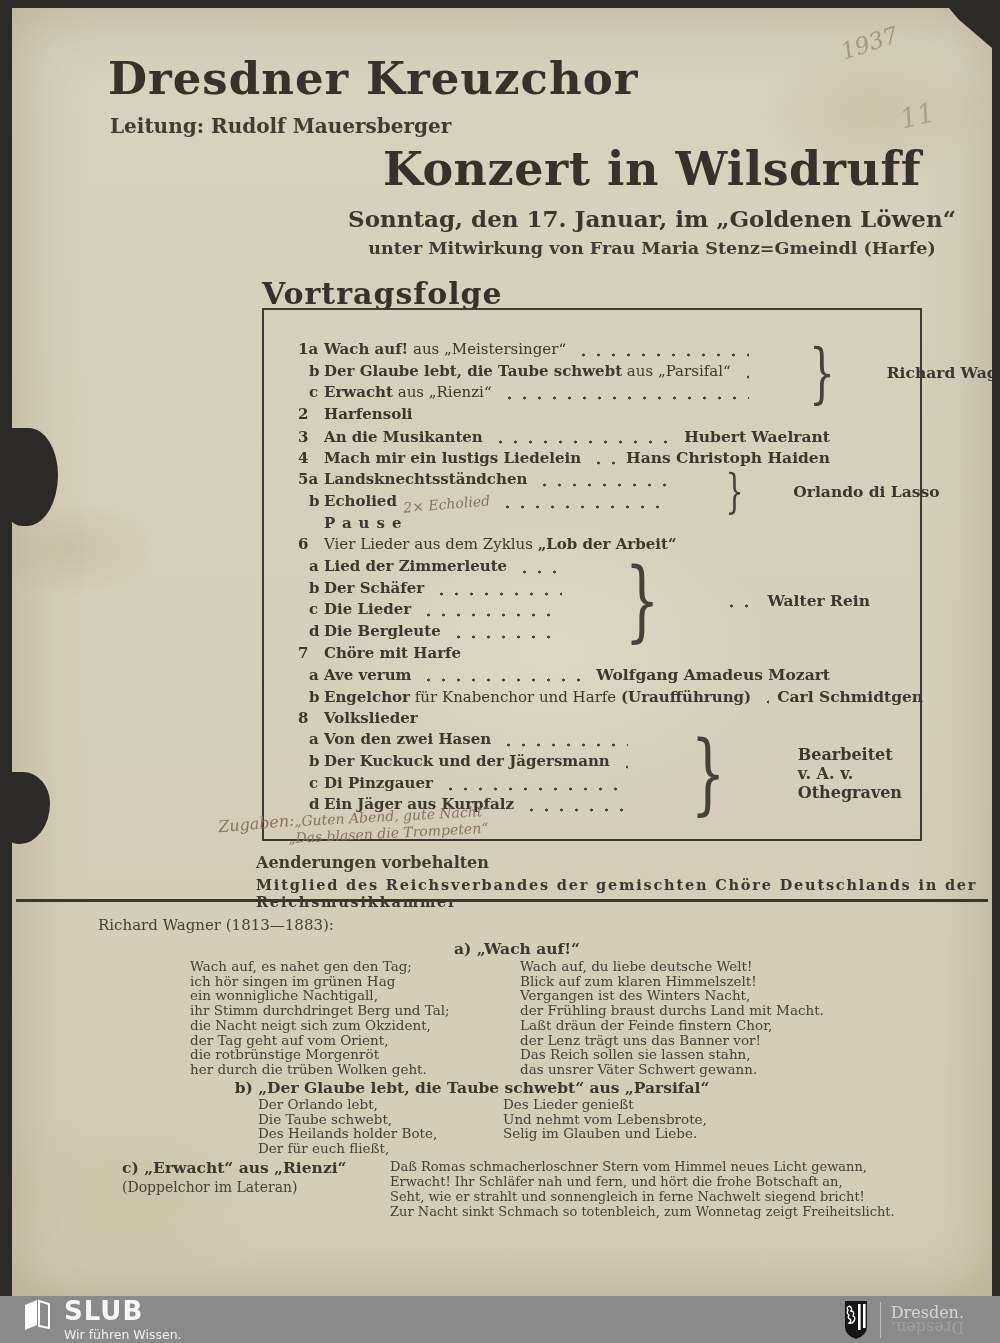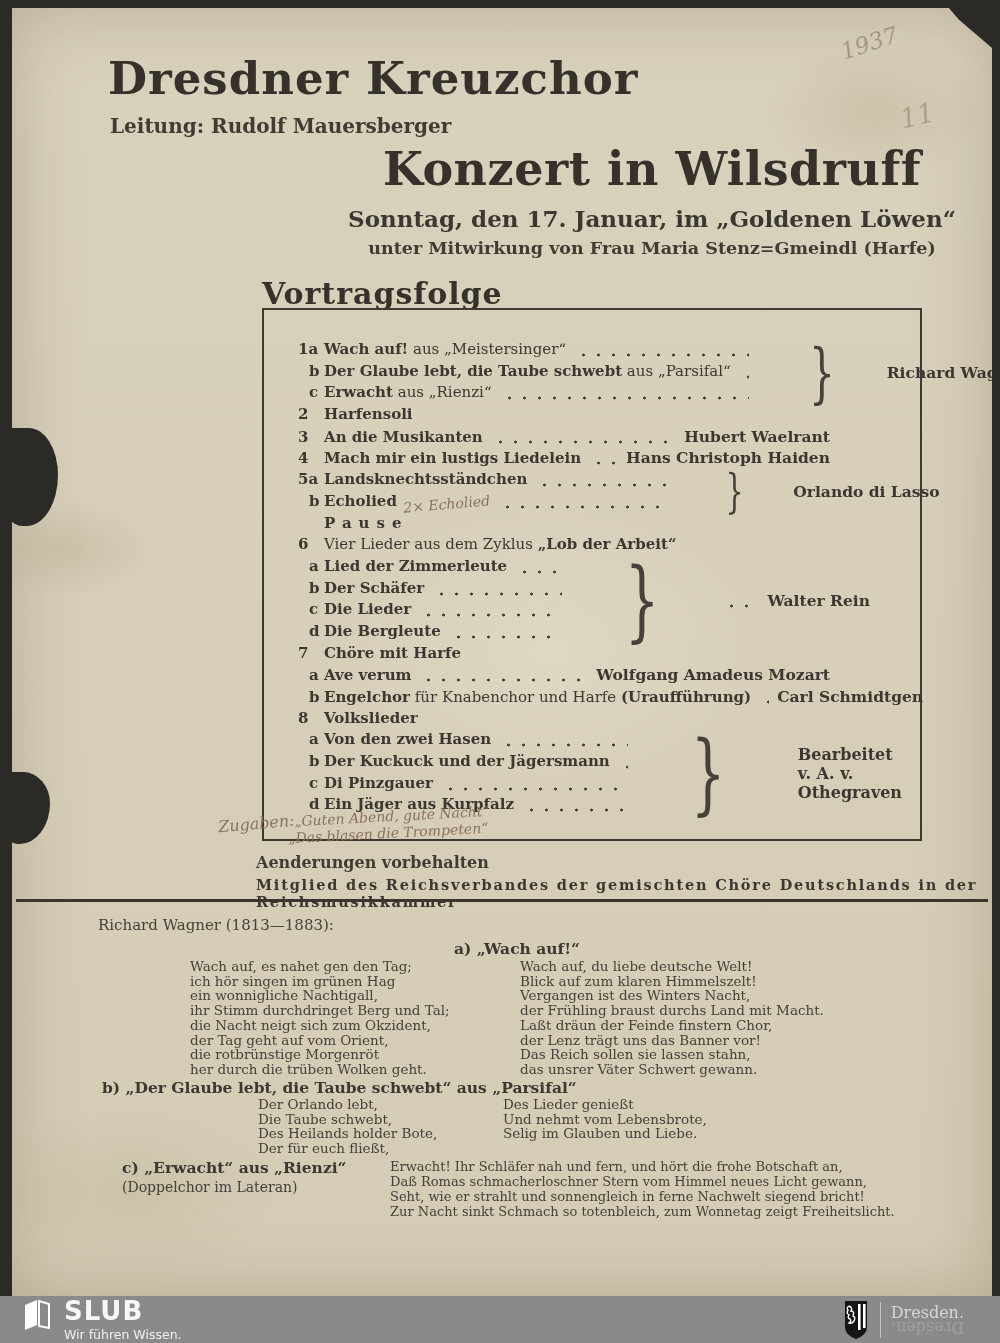--- a/index.html
+++ b/index.html
@@ -75,21 +75,21 @@
   .note1{position:absolute;left:244px;top:845px;font-size:16px;font-weight:600;color:#413c33;}
   .note2{position:absolute;left:244px;top:868px;font-size:14.5px;font-weight:600;letter-spacing:1.8px;color:#3c3831;}
   .rule{position:absolute;left:4px;top:891px;width:972px;height:3px;background:#3a362e;}
 
   .wagner-line{position:absolute;left:86px;top:908px;font-size:15px;color:#45403a;}
   .sec-a-head{position:absolute;left:90px;top:931px;width:830px;text-align:center;font-size:15.5px;font-weight:700;}
   .cols-a{position:absolute;left:178px;top:951px;display:flex;}
   .cols-a .vcol1{width:330px;}
   .cols-a .vcol2{margin-left:0px;}
   .v-line{font-size:13.5px;line-height:14.7px;color:#45403a;white-space:nowrap;}
-  .sec-b-head{position:absolute;left:90px;top:1070px;width:740px;font-size:15.5px;font-weight:700;}
+  .sec-b-head{position:absolute;left:90px;top:1070px;width:740px;text-align:center;font-size:15.5px;font-weight:700;}
   .cols-b{position:absolute;left:246px;top:1089px;display:flex;}
   .cols-b .vcol1{width:245px;}
   .sec-c{position:absolute;left:110px;top:1150px;}
   .sec-c-head{font-size:15.5px;font-weight:700;white-space:nowrap;}
   .sec-c-sub{font-size:14px;color:#45403a;margin-top:2px;}
   .c-lines{position:absolute;left:378px;top:1151px;width:560px;}
   .c-lines .v-line{font-size:13px;line-height:15px;}
 
   .footer{position:absolute;left:0;bottom:0;width:1000px;height:47px;background:#8a8a8a;display:flex;align-items:center;}
   .slub{display:flex;align-items:flex-start;margin-left:22px;}
@@ -312,22 +312,22 @@
         <div class="v-line">Und nehmt vom Lebensbrote,</div>
         <div class="v-line">Selig im Glauben und Liebe.</div>
       </div>
   </div>
 
   <div class="sec-c">
     <div class="sec-c-head">c) „Erwacht“ aus „Rienzi“</div>
     <div class="sec-c-sub">(Doppelchor im Lateran)</div>
   </div>
   <div class="c-lines" id="c-lines">
+      <div class="v-line">Daß Romas schmacherloschner Stern vom Himmel neues Licht gewann,</div>
       <div class="v-line">Erwacht! Ihr Schläfer nah und fern, und hört die frohe Botschaft an,</div>
-      <div class="v-line">Daß Romas schmacherloschner Stern vom Himmel neues Licht gewann,</div>
       <div class="v-line">Seht, wie er strahlt und sonnengleich in ferne Nachwelt siegend bricht!</div>
       <div class="v-line">Zur Nacht sinkt Schmach so totenbleich, zum Wonnetag zeigt Freiheitslicht.</div>
     </div>
 </div>
 
 <div class="hole hole1"></div>
 <div class="hole hole2"></div>
 
 <div class="footer">
   <div class="slub">

